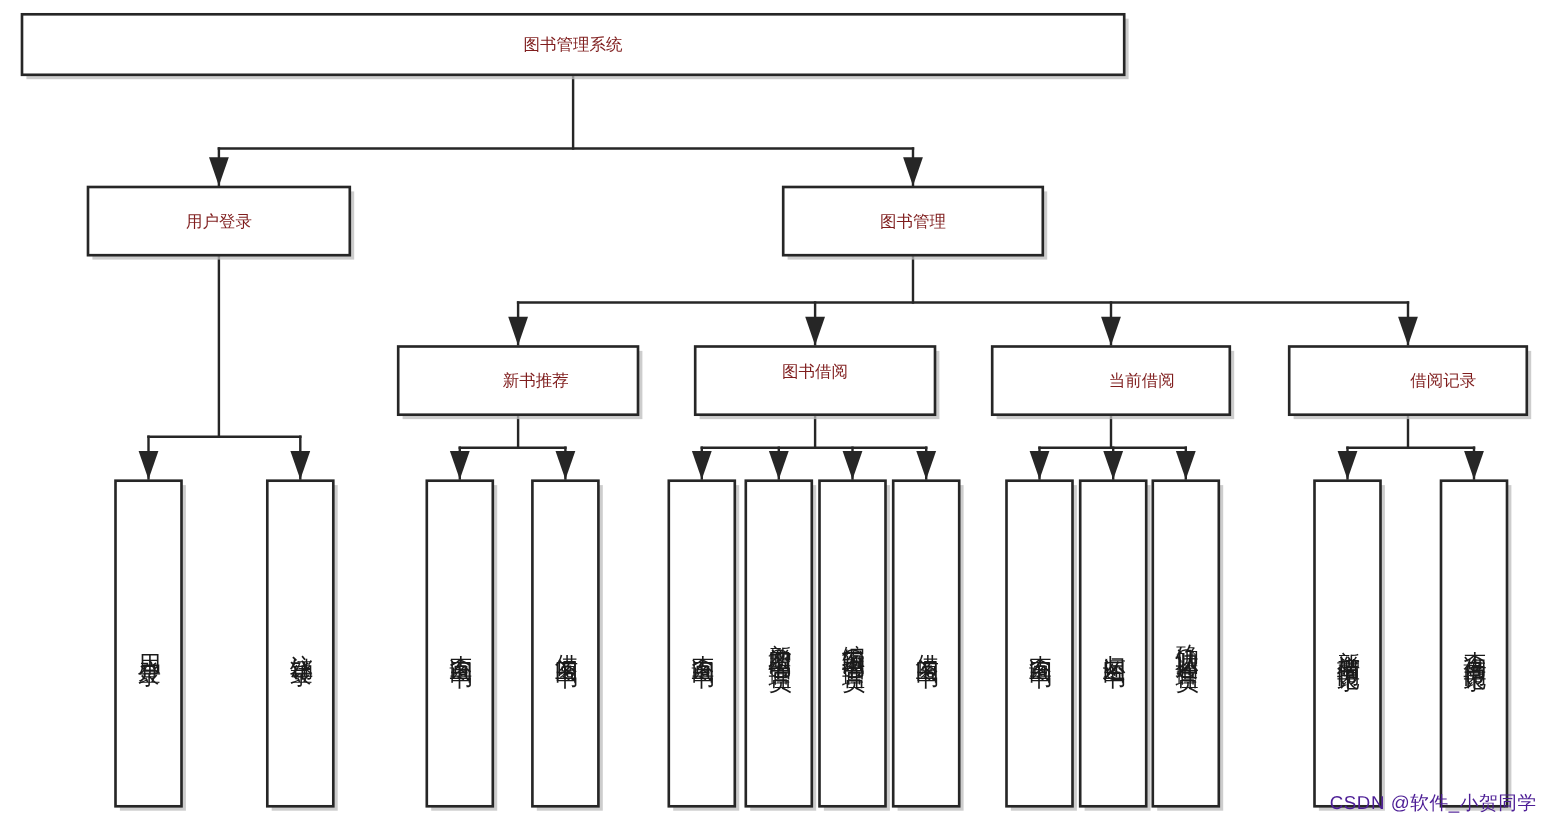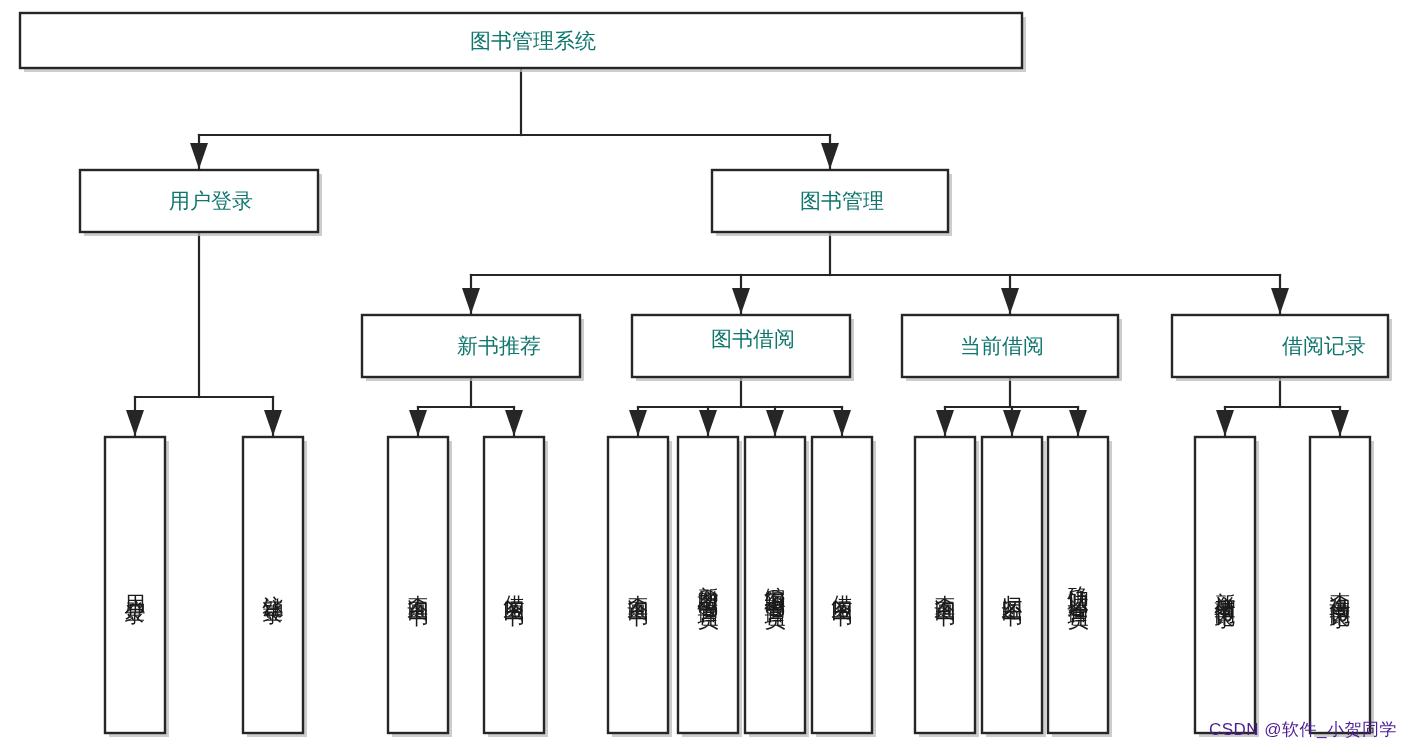--- a/index.html
+++ b/index.html
@@ -60,26 +60,25 @@
     color: #1a1a1a;
     font-family: "Liberation Sans", "DejaVu Sans", sans-serif;
     white-space: nowrap;
     pointer-events: none;
   }
   .hlabel-wrap {
     position: absolute;
     display: flex;
     align-items: center;
     justify-content: center;
-    font-size: 21px;
-    color: #0f766e;
+    font-size: 15px;
+    color: #7f1d1d;
     font-family: "Liberation Sans", "DejaVu Sans", sans-serif;
     white-space: nowrap;
     pointer-events: none;
-    margin-left: 12px;
   }
   .watermark {
     position: absolute;
     right: 8px;
     bottom: 6px;
     font-size: 17px;
     color: #4c1d95;
     font-family: "Liberation Sans", "DejaVu Sans", sans-serif;
     letter-spacing: 0.5px;
     user-select: none;
@@ -275,21 +274,21 @@
       <div class="vlabel-wrap" style="left: 243px; top: 437px; width: 60px; height: 296px;">注销登录</div>
       <div class="hlabel-wrap" style="left: 712px; top: 170px; width: 236px; height: 62px; border-radius: 19px;">图书管理</div>
       <div class="hlabel-wrap" style="left: 362px; top: 315px; width: 250px; height: 62px;">新书推荐</div>
       <div class="vlabel-wrap" style="left: 388px; top: 437px; width: 60px; height: 296px;">查询图书</div>
       <div class="vlabel-wrap" style="left: 484px; top: 437px; width: 60px; height: 296px;">借阅图书</div>
       <div class="hlabel-wrap" style="left: 632px; top: 315px; width: 218px; height: 47px;">图书借阅</div>
       <div class="vlabel-wrap" style="left: 608px; top: 437px; width: 60px; height: 296px;">查询图书</div>
       <div class="vlabel-wrap" style="left: 678px; top: 437px; width: 60px; height: 296px;">新增图书（管理员）</div>
       <div class="vlabel-wrap" style="left: 745px; top: 437px; width: 60px; height: 296px;">编辑图书（管理员）</div>
       <div class="vlabel-wrap" style="left: 812px; top: 437px; width: 60px; height: 296px;">借阅图书</div>
-      <div class="hlabel-wrap" style="left: 902px; top: 315px; width: 176px; height: 62px;">当前借阅</div>
+      <div class="hlabel-wrap" style="left: 902px; top: 315px; width: 176px; height: 62px; padding-left: 48px;">当前借阅</div>
       <div class="vlabel-wrap" style="left: 915px; top: 437px; width: 60px; height: 296px;">查询图书</div>
       <div class="vlabel-wrap" style="left: 982px; top: 437px; width: 60px; height: 296px;">归还图书</div>
       <div class="vlabel-wrap" style="left: 1048px; top: 437px; width: 60px; height: 296px;">确认归还（管理员）</div>
       <div class="hlabel-wrap" style="left: 1204px; top: 315px; width: 216px; height: 62px;">借阅记录</div>
       <div class="vlabel-wrap" style="left: 1195px; top: 437px; width: 60px; height: 296px;">新增借阅记录</div>
       <div class="vlabel-wrap" style="left: 1310px; top: 437px; width: 60px; height: 296px;">查询借阅记录</div>
     </div>
 
   <div class="watermark">CSDN @软件_小贺同学</div>
 

